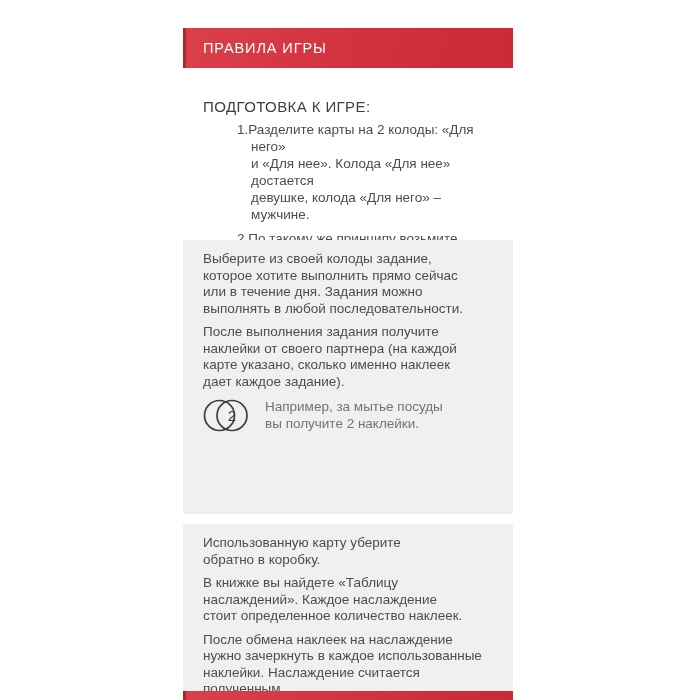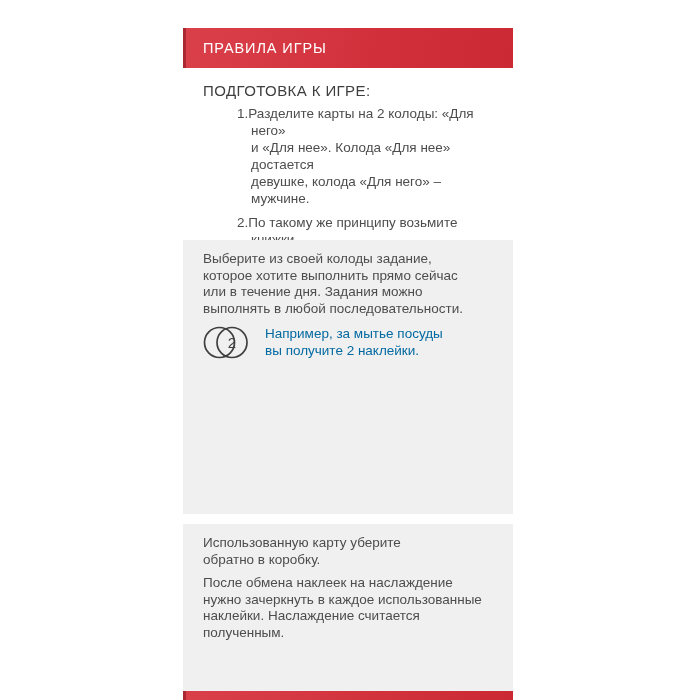--- a/index.html
+++ b/index.html
@@ -19,21 +19,21 @@
     border-left:3px solid #a92831;
     display:flex;align-items:center;
     padding-left:17px;
   }
   .header-band .title{
     color:#ffffff;font-size:14.5px;letter-spacing:0.9px;
   }
   .white-section{
     box-sizing:border-box;
     height:172px;width:330px;background:#ffffff;
-    padding:14px 14px 0 20px;overflow:hidden;
+    padding:30px 14px 0 20px;overflow:hidden;
   }
   .h-caps{
     font-size:15px;color:#3e3e3e;letter-spacing:0.4px;
     margin:0 0 6px 0;line-height:17px;
   }
   .h-caps.second{margin:6px 0 8px 0;}
   .list-item{
     font-size:13.5px;color:#4d4d4d;line-height:17px;
     padding-left:14px;margin-bottom:7px;margin-left:34px;
   }
@@ -48,21 +48,21 @@
   .gray-2{height:210px;}
   .para{
     font-size:13.5px;color:#4d4d4d;line-height:16.5px;
     margin:0 0 7px 0;
   }
   .example-row{
     display:flex;align-items:center;margin:6px 0 8px 0;
   }
   .badge{flex:0 0 auto;margin-right:16px;}
   .example-text{
-    font-size:13.5px;color:#0369a1;line-height:16.5px;
+    font-size:13.5px;color:#737373;line-height:16.5px;
   }
   .footer-band{
     position:absolute;left:0;top:663px;width:330px;height:9px;
     background:linear-gradient(100deg,#da404a 0%,#cb2933 100%);
     border-left:3px solid #a92831;box-sizing:border-box;
   }
 </style>
 </head>
 <body>
 
@@ -88,36 +88,43 @@
     </div>
 
     <div class="h-caps second">ХОД ИГРЫ:</div>
   </div>
 
   <div class="gray-section gray-1">
     <p class="para pre">Выберите из своей колоды задание,
 которое хотите выполнить прямо сейчас
 или в течение дня. Задания можно
 выполнять в любой последовательности.</p>
+    <p class="para pre">После выполнения задания получите
+наклейки от своего партнера (на каждой
+карте указано, сколько именно наклеек
+дает каждое задание).</p>
 
     <div class="example-row">
       <svg class="badge" width="46" height="37" viewBox="0 0 46 37">
         <circle cx="16.5" cy="18.5" r="15" fill="none" stroke="#3f3f3f" stroke-width="1.7"></circle>
         <circle cx="29" cy="18.5" r="15" fill="none" stroke="#3f3f3f" stroke-width="1.7"></circle>
         <text x="29" y="24" text-anchor="middle" font-size="15" fill="#3f3f3f" font-family="Liberation Sans, DejaVu Sans, sans-serif">2</text>
       </svg>
       <div class="example-text pre">Например, за мытье посуды
 вы получите 2 наклейки.</div>
     </div>
 
   </div>
 
   <div class="gray-section gray-2">
     <p class="para pre">Использованную карту уберите
 обратно в коробку.</p>
+    <p class="para pre">В книжке вы найдете «Таблицу
+наслаждений». Каждое наслаждение
+стоит определенное количество наклеек.</p>
     <p class="para pre">После обмена наклеек на наслаждение
 нужно зачеркнуть в каждое использованные
 наклейки. Наслаждение считается полученным.</p>
   </div>
 
   <div class="footer-band"></div>
 
 </div>
 
 </body></html>

